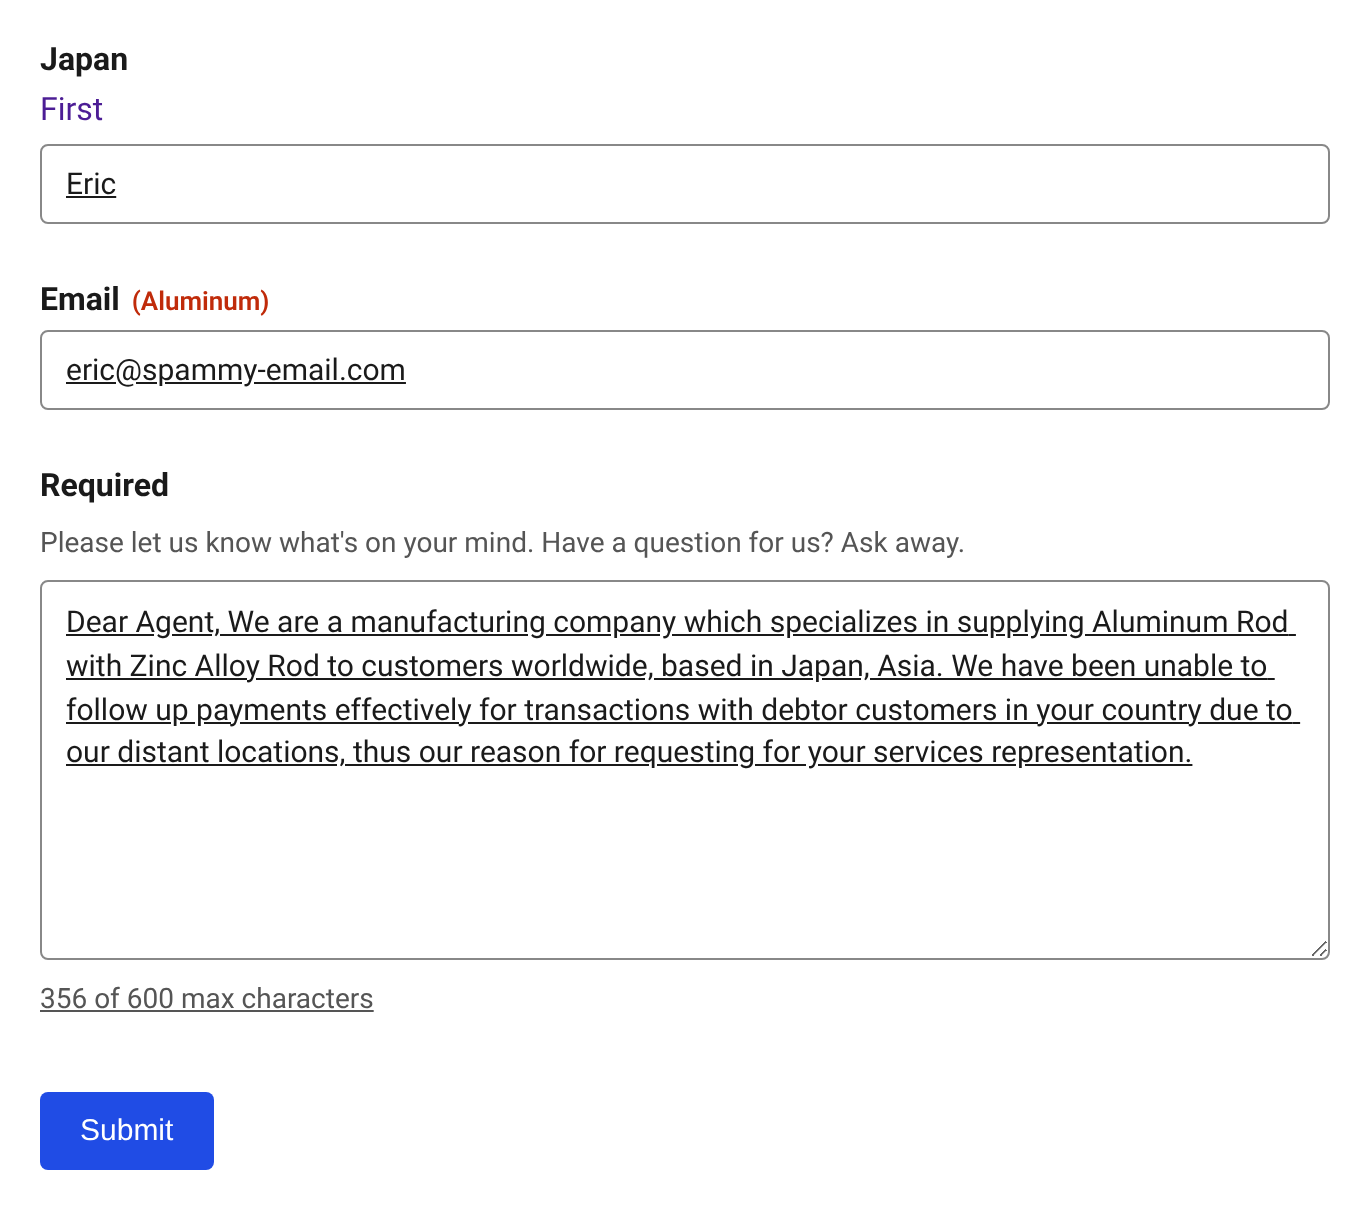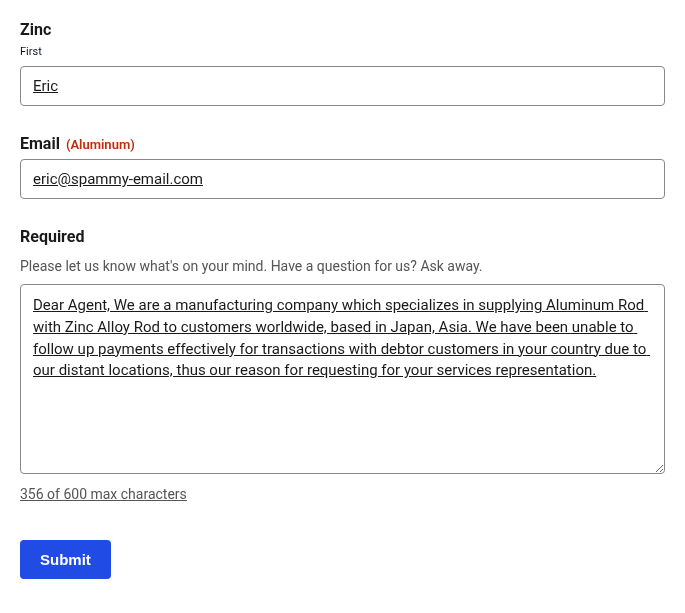--- a/index.html
+++ b/index.html
@@ -24,22 +24,22 @@
       display: block;
       margin-bottom: 6px;
     }
     .required-mark {
       font-size: 13px;
       font-weight: 600;
       color: #c02b0a;
       margin-left: 2px;
     }
     .sub-label {
-      font-size: 11px;
-      color: #0f172a;
+      font-size: 16px;
+      color: #4c1d95;
       display: block;
       margin-bottom: 8px;
     }
     .helper-text {
       font-size: 14px;
       color: #555;
       display: block;
       margin-bottom: 10px;
       margin-top: 12px;
     }
@@ -68,32 +68,32 @@
       display: block;
       text-decoration: underline;
     }
     .submit-btn {
       background: #204ce5;
       color: #fff;
       border: none;
       border-radius: 4px;
       padding: 11px 20px;
       font-size: 15px;
-      font-weight: 700;
+      font-weight: 400;
       cursor: pointer;
       margin-top: 10px;
     }
   </style>
 </head>
 <body>
 
 <form>
 
   <div class="field-group">
-    <label class="field-label">Zinc</label>
+    <label class="field-label">Japan</label>
     <span class="sub-label">First</span>
     <input type="text" value="Eric" style="">
   </div>
 
   <div class="field-group">
     <label class="field-label">
       <span>Email</span>
       <span class="required-mark">(Aluminum)</span>
     </label>
     <input type="email" value="eric@spammy-email.com" style="">

